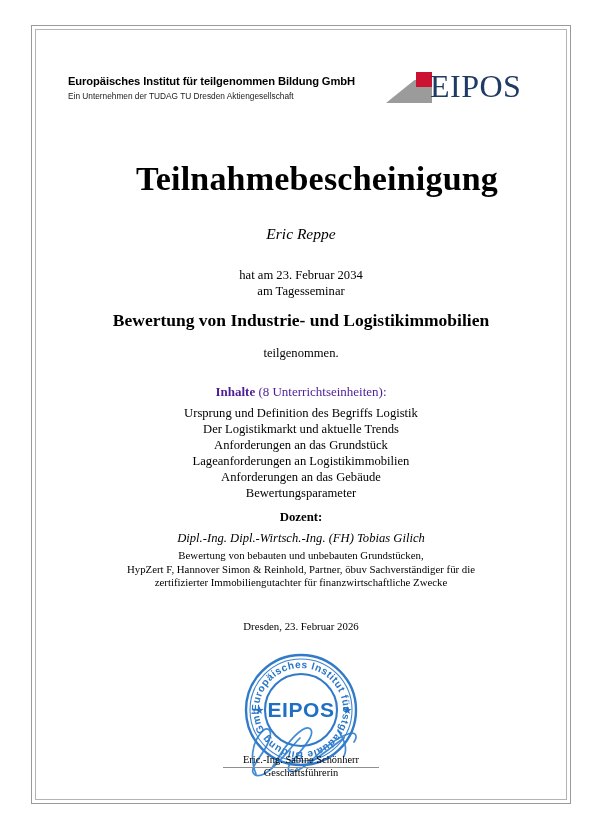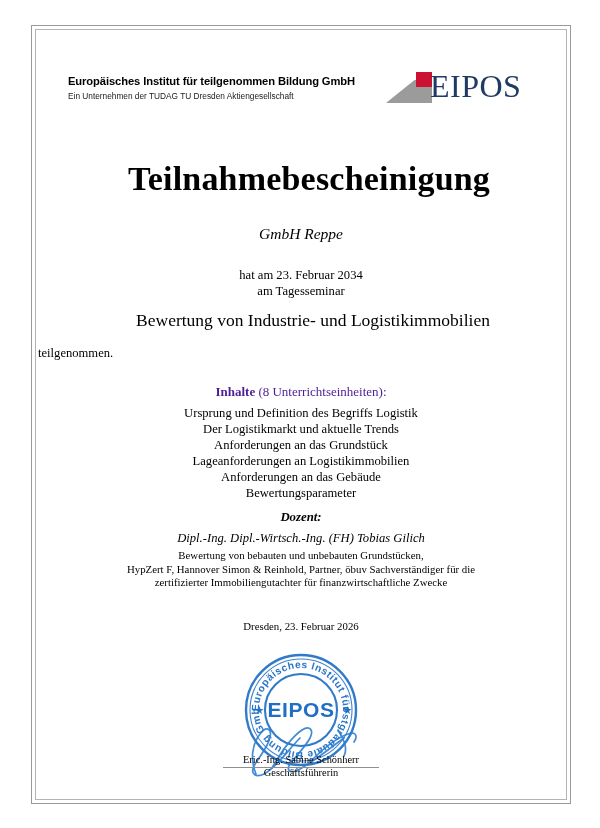--- a/index.html
+++ b/index.html
@@ -118,21 +118,21 @@
     font-size: 32px;
     letter-spacing: 0.5px;
     color: #1f3a63;
     line-height: 38px;
     font-weight: normal;
   }
 
   
   .doc-title {
     position: absolute;
-    left: 8px;
+    left: 16px;
     top: 128px;
     width: 526px;
     text-align: center;
     font-size: 34px;
     font-weight: bold;
     letter-spacing: 0.2px;
     color: #000;
   }
   .recipient {
     position: absolute;
@@ -149,33 +149,34 @@
     left: 0;
     top: 235px;
     width: 526px;
     text-align: center;
     font-size: 12.6px;
     line-height: 16px;
     color: #000;
   }
   .course-title {
     position: absolute;
-    left: 12px;
+    left: 0;
     top: 278px;
     width: 526px;
     text-align: center;
     font-size: 17.5px;
-    font-weight: normal;
+    font-weight: bold;
     color: #000;
   }
   .attended {
     position: absolute;
     left: 0;
     top: 314px;
     width: 526px;
+    text-align: center;
     font-size: 12.6px;
     color: #000;
   }
 
   .contents-heading {
     position: absolute;
     left: 0;
     top: 352px;
     width: 526px;
     text-align: center;
@@ -200,21 +201,20 @@
 
   .dozent-heading {
     position: absolute;
     left: 0;
     top: 478px;
     width: 526px;
     text-align: center;
     font-size: 12.8px;
     font-weight: bold;
     color: #000;
-    font-style: italic;
   }
   .dozent-name {
     position: absolute;
     left: 0;
     top: 499px;
     width: 526px;
     text-align: center;
     font-size: 12.6px;
     font-style: italic;
     font-weight: normal;
@@ -311,21 +311,21 @@
         <div class="logo-wedge"></div>
         <div class="logo-square"></div>
       </div>
       <div class="logo-text">EIPOS</div>
     </div>
 
   </div>
 
   <div class="doc-title">Teilnahmebescheinigung</div>
 
-  <div class="recipient">GmbH Reppe</div>
+  <div class="recipient">Eric Reppe</div>
 
   <div class="attend-lines">
     <div>hat am 23. Februar 2034</div>
     <div>am Tagesseminar</div>
   </div>
 
   <div class="course-title">Bewertung von Industrie- und Logistikimmobilien</div>
 
   <div class="attended">teilgenommen.</div>
 

